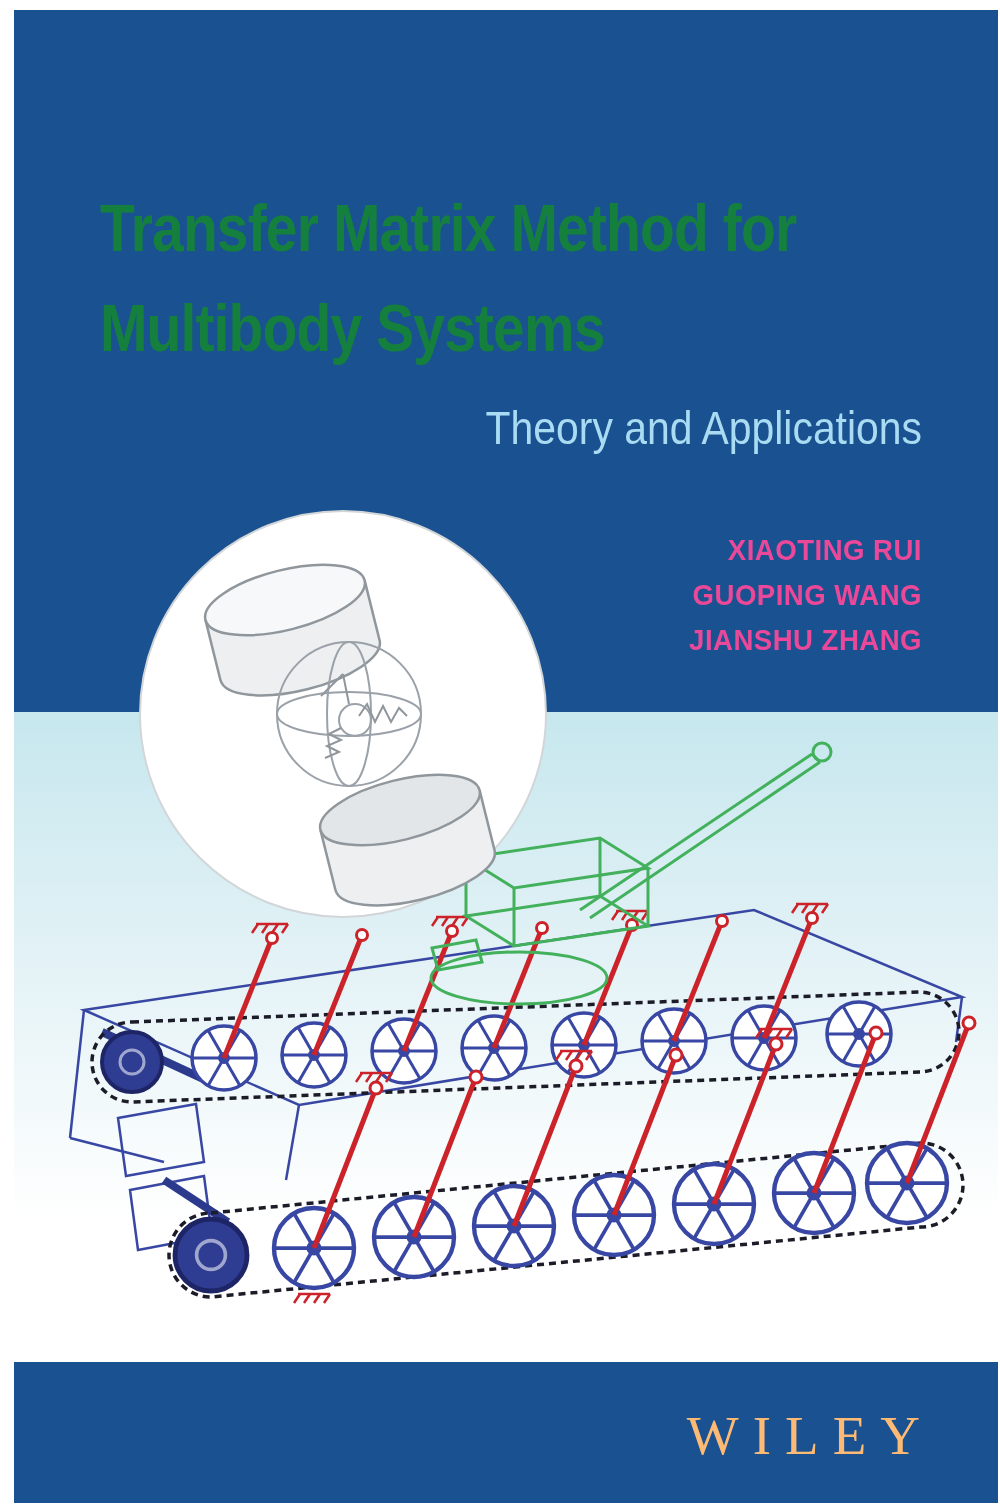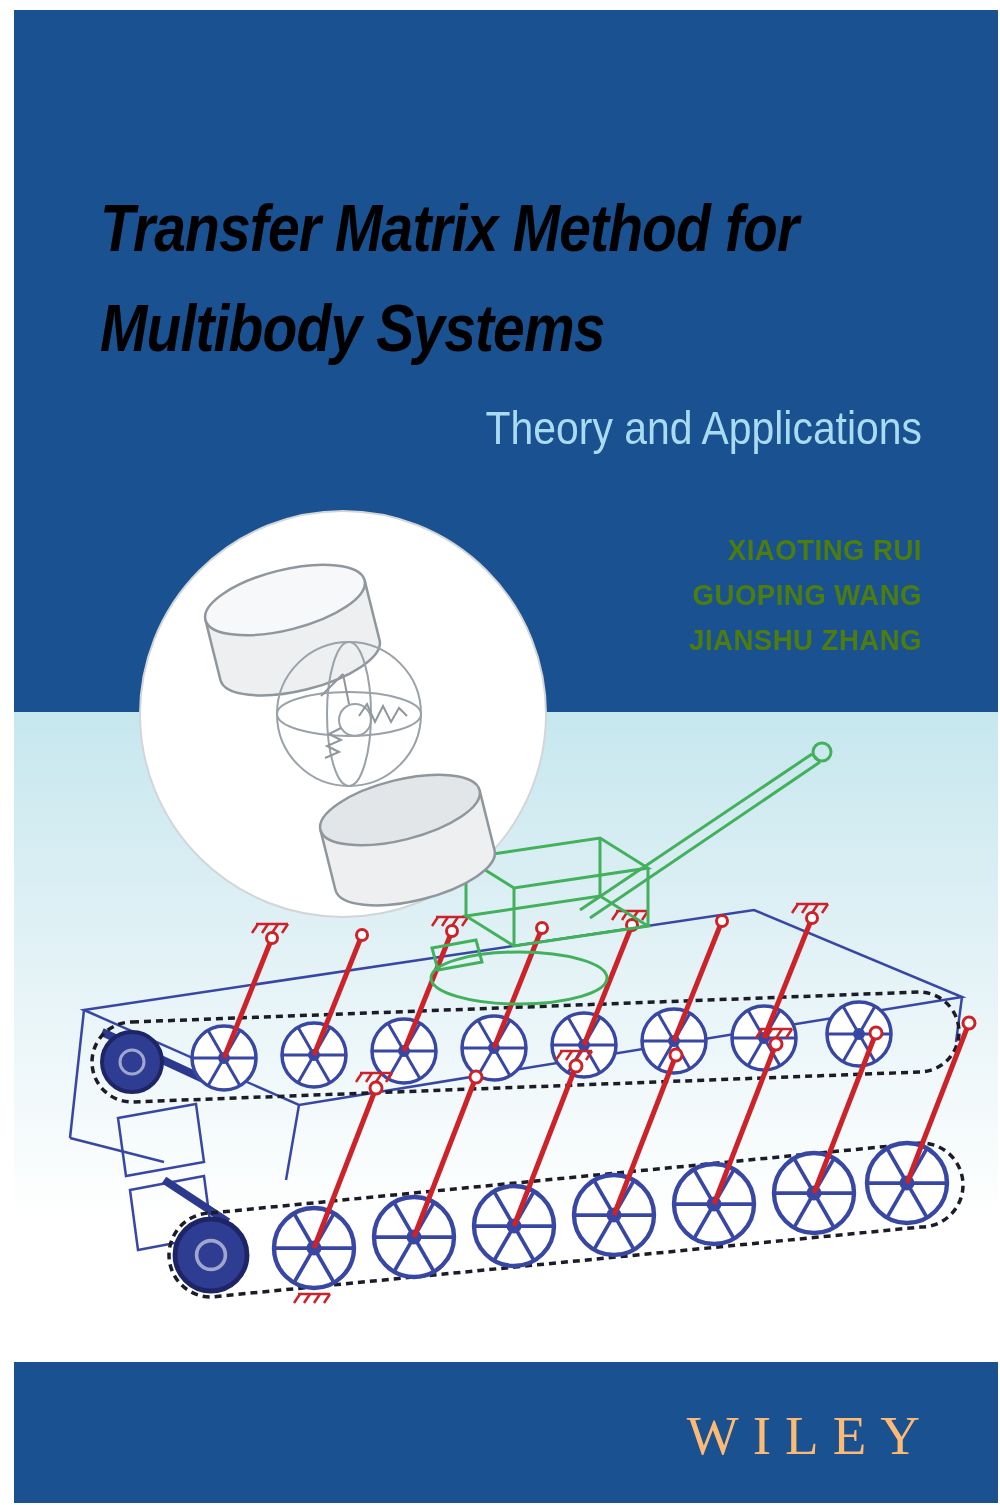--- a/index.html
+++ b/index.html
@@ -27,22 +27,21 @@
     background:linear-gradient(180deg,#c6e7ee 0%, #e3f2f6 38%, #ffffff 78%, #ffffff 100%);
   }
   .footer-band{
     position:absolute; left:0; top:1352px;
     width:984px; height:141px;
     background:#1a5190;
   }
   .title-block{
     position:absolute; left:86px; top:168px;
     width:880px;
-    color:#000000;
-    font-style:italic;
+    color:#15803d;
   }
   .title-line{
     font-size:67px;
     font-weight:700;
     line-height:100px;
     white-space:nowrap;
     transform:scaleX(.85);
     transform-origin:0 50%;
     letter-spacing:-1px;
   }
@@ -54,21 +53,21 @@
     font-weight:400;
     color:#a9dcf2;
     white-space:nowrap;
     transform:scaleX(.87);
     transform-origin:100% 50%;
   }
   .authors{
     position:absolute; right:76px; top:517px;
     width:600px;
     text-align:right;
-    color:#4d7c0f;
+    color:#ec4899;
   }
   .author-line{
     font-size:30px;
     font-weight:700;
     line-height:45px;
     letter-spacing:.5px;
     white-space:nowrap;
     transform:scaleX(.92);
     transform-origin:100% 50%;
   }

